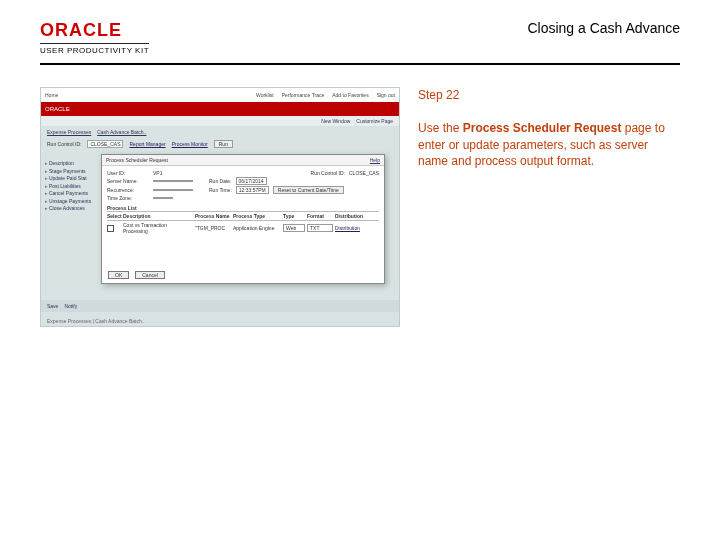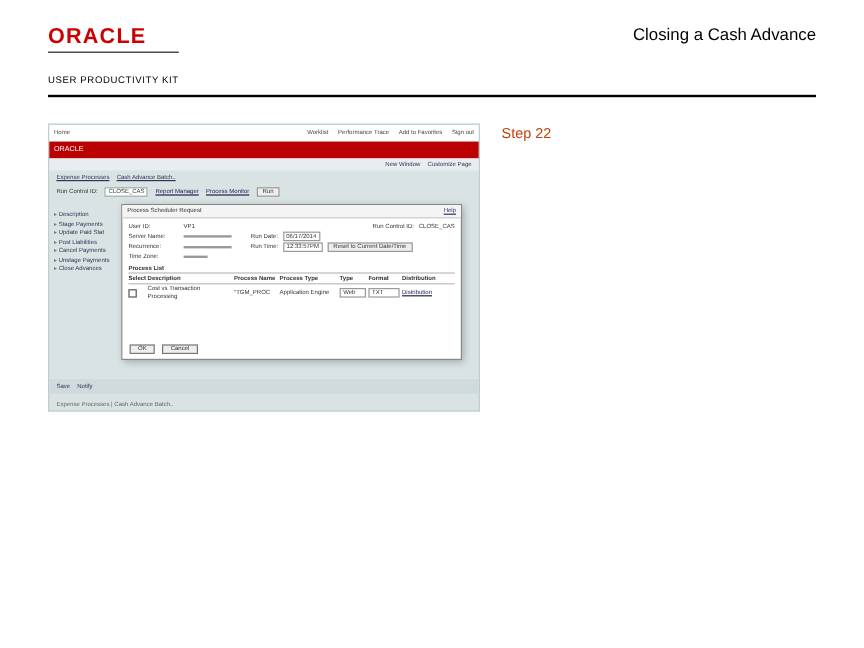--- a/index.html
+++ b/index.html
@@ -11,21 +11,21 @@
     position: relative;
     overflow: hidden;
   }
   .header {
     display: flex;
     align-items: flex-start;
     padding: 20px 40px 8px 40px;
   }
   .logo-block { display: flex; flex-direction: column; }
   .oracle-logo { font-weight: bold; color: #c00; font-size: 18px; letter-spacing: 1px; }
-  .upk { font-size: 8px; letter-spacing: 0.5px; border-top: 1px solid #222; padding-top: 18px; margin-top: 2px; }
+  .upk { font-size: 8px; letter-spacing: 0.5px; border-top: 1px solid #222; padding-top: 2px; margin-top: 2px; }
   .title { margin-left: auto; font-size: 14px; color: #000; }
   .rule { border: none; border-top: 2px solid #000; margin: 0 40px; }
   .content { display: flex; padding: 22px 40px 20px 40px; gap: 18px; }
   .left { position: relative; width: 360px; height: 240px; background: #d9e3e4; border: 1px solid #bfcdd0; overflow: hidden; }
   .right { flex: 1; font-size: 12px; line-height: 1.4; color: #c2410c; }
   .step-label { margin-bottom: 16px; }
   .instr { }
   .instr b { font-weight: bold; }
 
   
@@ -174,14 +174,17 @@
 
     <div class="footer-bar">
       <span>Save</span>
       <span>Notify</span>
     </div>
     <div class="footer-note">Expense Processes | Cash Advance Batch..</div>
   </div>
 
   <div class="right">
     <div class="step-label">Step 22</div>
+    <div class="instr">
+      <span>Use the </span><b>Process Scheduler Request</b><span> page to enter or update parameters, such as server name and process output format.</span>
+    </div>
   </div>
 </div>
 
 </body></html>

